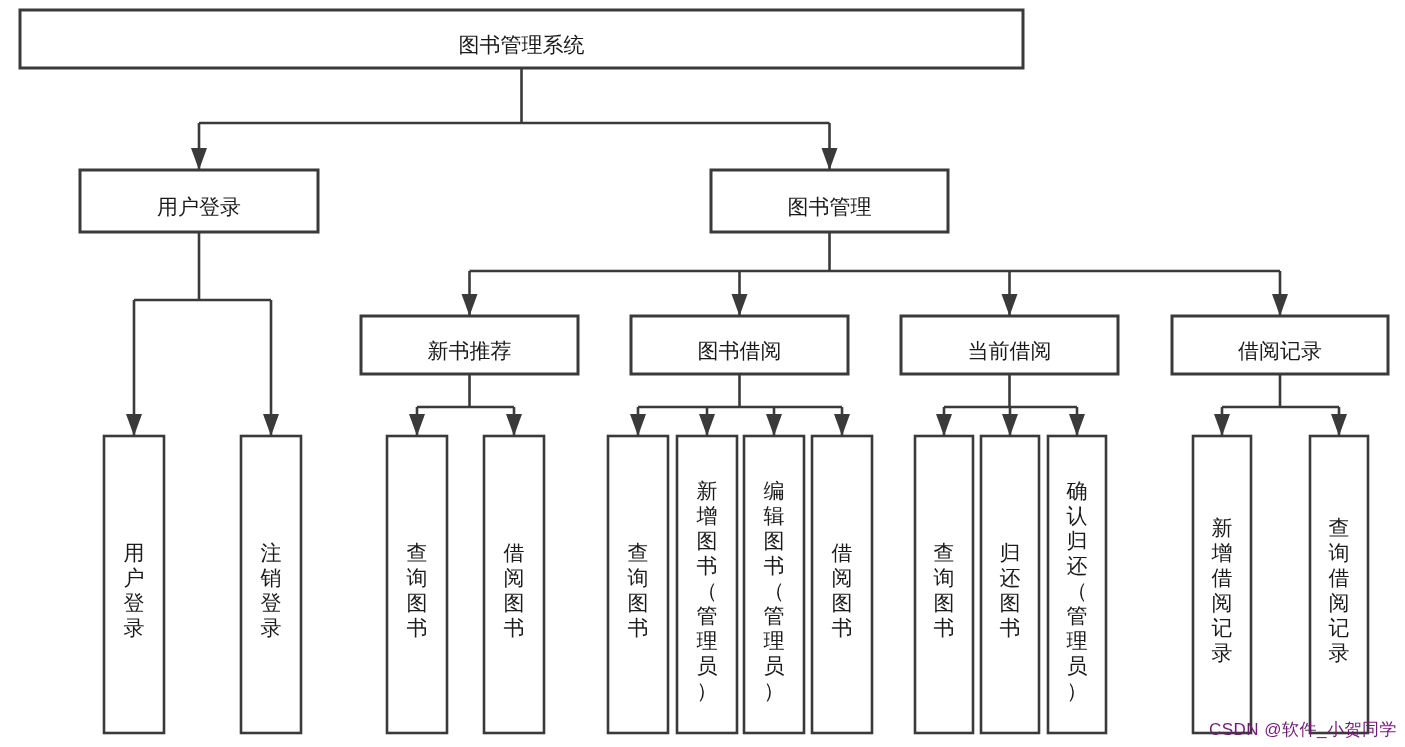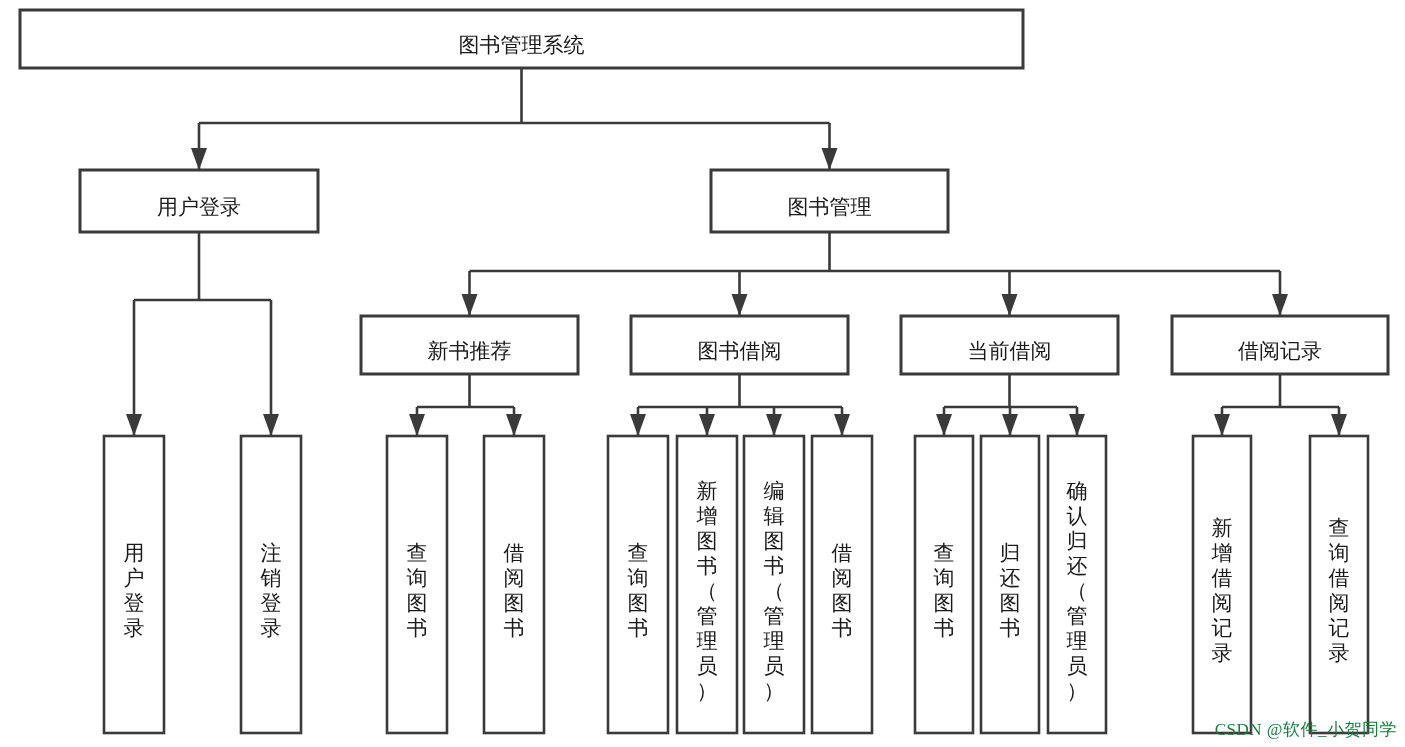--- a/index.html
+++ b/index.html
@@ -49,23 +49,23 @@
     font-family: "DejaVu Sans", "Liberation Sans", sans-serif;
     font-size: 21px;
     fill: #1a1a1a;
     text-anchor: middle;
     dominant-baseline: middle;
   }
   .watermark {
     position: absolute;
     right: 8px;
     bottom: 6px;
-    font-family: Liberation Serif, serif;
+    font-family: Liberation Sans, sans-serif;
     font-size: 17px;
-    color: #15803d;
+    color: #701a75;
     letter-spacing: 0.5px;
     white-space: nowrap;
     pointer-events: none;
   }
 </style>
 </head>
 <body>
 
 <div id="diagram-root">
   <svg class="flow" viewBox="0 0 1405 747" xmlns="http://www.w3.org/2000/svg">

